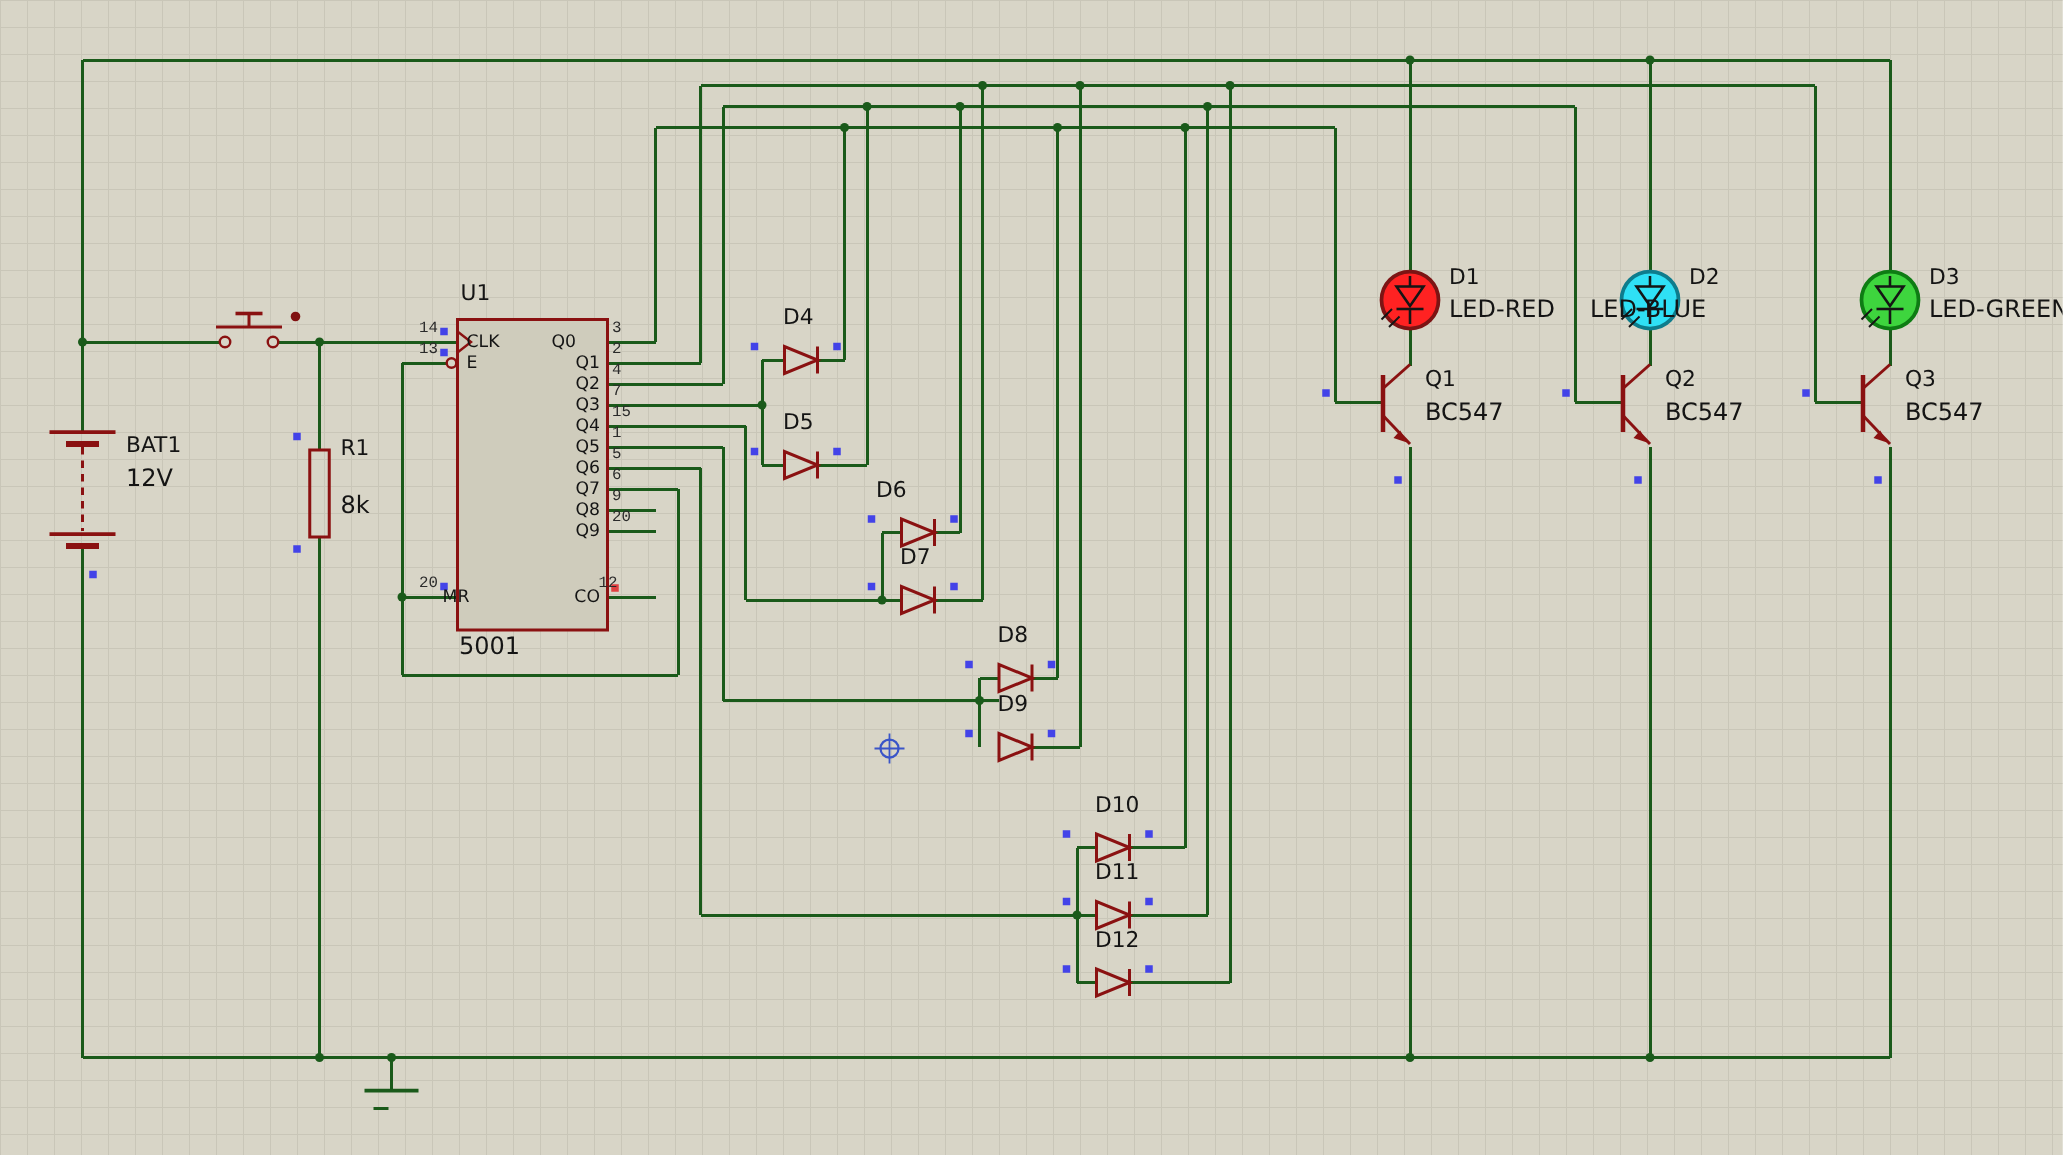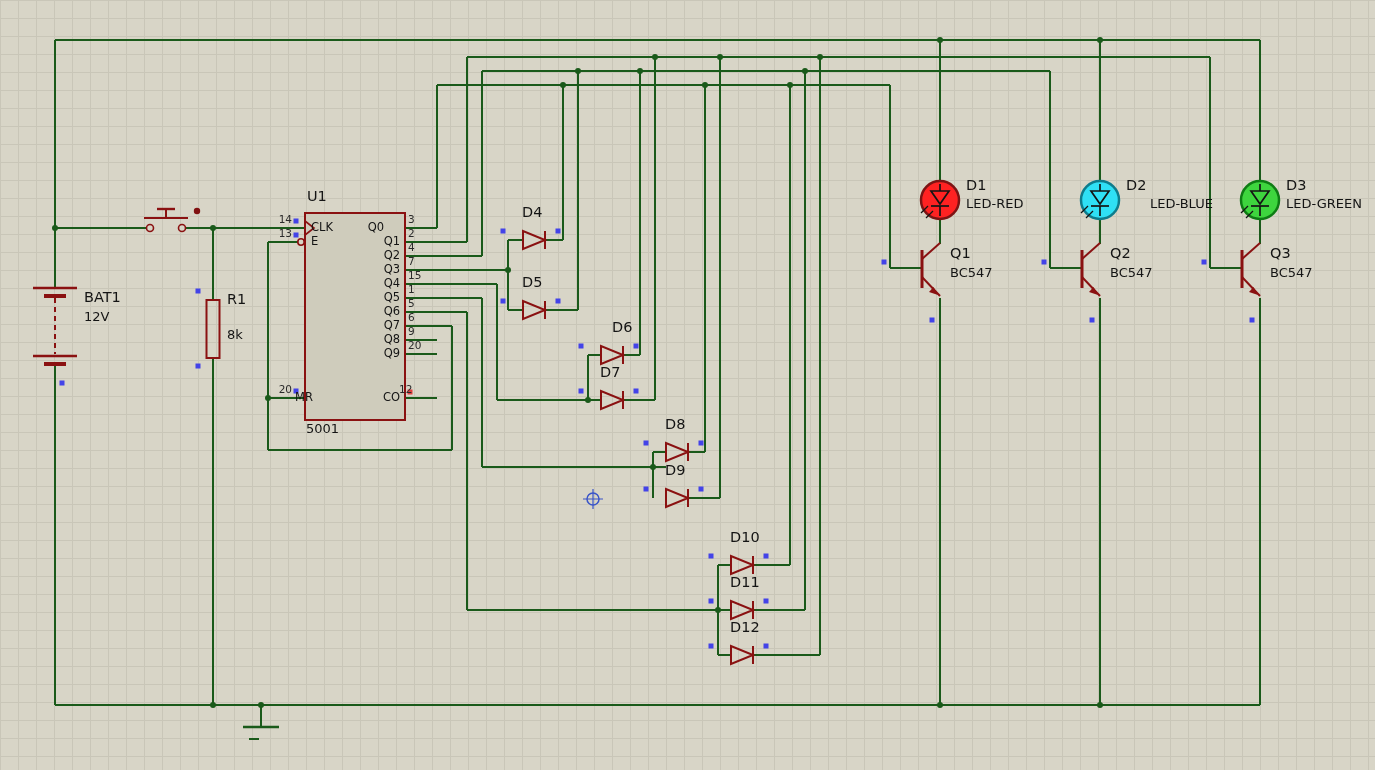--- a/index.html
+++ b/index.html
@@ -7,22 +7,22 @@
     position:relative;width:1375px;height:770px;overflow:hidden;
     background-color:#d8d5c7;
     background-image:linear-gradient(#c9c6b8 1px, transparent 1px),
                      linear-gradient(90deg,#c9c6b8 1px, transparent 1px);
     background-size:18px 18px;
     font-family:"DejaVu Sans", sans-serif;
   }
   svg.layer{position:absolute;left:0;top:0;}
   .lbl{position:absolute;color:#141414;white-space:nowrap;line-height:1.1;}
   .ref{font-size:14.5px;}
-  .val{font-size:13px;}
-  .pn{font-size:10.5px;color:#2a2a2a;}
+  .val{font-size:16px;}
+  .pn{font-size:10.5px;color:#2a2a2a;font-family:Liberation Mono, monospace;}
   .pnm{font-size:11.5px;}
   .pr{width:40px;text-align:right;}
   .plnum{width:22px;text-align:right;}
 </style>
 </head>
 <body>
 
 <div class="canvas">
 
   <svg class="layer" width="1375" height="770" viewBox="0 0 1375 770">
@@ -268,32 +268,32 @@
   <div class="lbl pnm pr" style="left:360px;top:277px">Q4</div>
   <div class="lbl pnm pr" style="left:360px;top:291px">Q5</div>
   <div class="lbl pnm pr" style="left:360px;top:305px">Q6</div>
   <div class="lbl pnm pr" style="left:360px;top:319px">Q7</div>
   <div class="lbl pnm pr" style="left:360px;top:333px">Q8</div>
   <div class="lbl pnm pr" style="left:360px;top:347px">Q9</div>
   <div class="lbl pnm pr" style="left:360px;top:391px">CO</div>
 
   <div class="lbl ref" style="left:522px;top:205px">D4</div>
   <div class="lbl ref" style="left:522px;top:275px">D5</div>
-  <div class="lbl ref" style="left:612px;top:320px">D6</div>
+  <div class="lbl ref" style="left:584px;top:320px">D6</div>
   <div class="lbl ref" style="left:600px;top:365px">D7</div>
   <div class="lbl ref" style="left:665px;top:417px">D8</div>
   <div class="lbl ref" style="left:665px;top:463px">D9</div>
   <div class="lbl ref" style="left:730px;top:530px">D10</div>
   <div class="lbl ref" style="left:730px;top:575px">D11</div>
   <div class="lbl ref" style="left:730px;top:620px">D12</div>
 
   <div class="lbl ref" style="left:966px;top:178px">D1</div>
   <div class="lbl val" style="left:966px;top:197px">LED-RED</div>
   <div class="lbl ref" style="left:1126px;top:178px">D2</div>
-  <div class="lbl val" style="left:1150px;top:197px">LED-BLUE</div>
+  <div class="lbl val" style="left:1060px;top:197px">LED-BLUE</div>
   <div class="lbl ref" style="left:1286px;top:178px">D3</div>
   <div class="lbl val" style="left:1286px;top:197px">LED-GREEN</div>
 
   <div class="lbl ref" style="left:950px;top:246px">Q1</div>
   <div class="lbl val" style="left:950px;top:266px">BC547</div>
   <div class="lbl ref" style="left:1110px;top:246px">Q2</div>
   <div class="lbl val" style="left:1110px;top:266px">BC547</div>
   <div class="lbl ref" style="left:1270px;top:246px">Q3</div>
   <div class="lbl val" style="left:1270px;top:266px">BC547</div>
 

